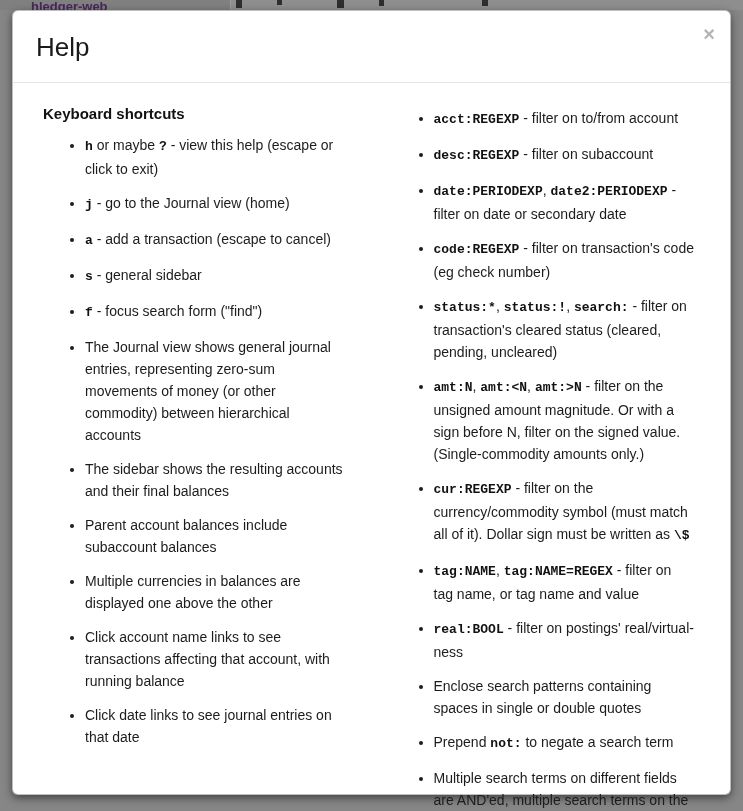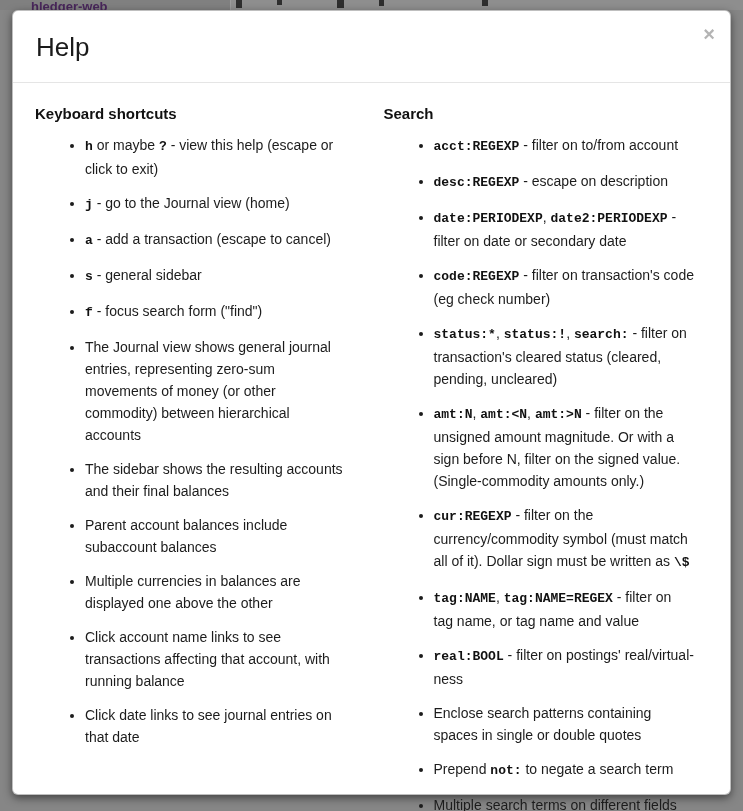--- a/index.html
+++ b/index.html
@@ -28,21 +28,21 @@
   .modal-title{margin:8px;font-size:26px;line-height:30px;font-weight:400;color:#1a1a1a;}
   .close{
     position:absolute;right:15px;top:13px;
     background:none;border:0;padding:0;cursor:pointer;
     font-size:20px;line-height:1;font-weight:bold;color:#b4b4b4;
     font-family:"Liberation Sans","DejaVu Sans",sans-serif;
   }
   .modal-body{padding:12px 10px 20px;}
   .cols{display:flex;}
   .col{width:50%;padding:0 14px 0 12px;box-sizing:border-box;}
-  .section-heading{font-size:15px;font-weight:bold;color:#111;margin:10px 0;}
+  .section-heading{font-size:15px;font-weight:bold;color:#111;margin:10px 8px;}
   .section-heading.mt{margin-top:26px;}
   ul.help-list{margin:0;padding-left:38px;font-size:14px;line-height:22px;color:#1c1c1c;}
   ul.help-list li{margin:12px;}
   code.tt{
     font-family:"Liberation Mono","DejaVu Sans Mono",monospace;
     font-weight:bold;font-size:13px;color:#111;
   }
 </style>
 </head>
 <body>
@@ -77,24 +77,23 @@
         <ul class="help-list">
             <li><span>The Journal view shows general journal entries, representing zero-sum movements of money (or other commodity) between hierarchical accounts</span></li>
             <li><span>The sidebar shows the resulting accounts and their final balances</span></li>
             <li><span>Parent account balances include subaccount balances</span></li>
             <li><span>Multiple currencies in balances are displayed one above the other</span></li>
             <li><span>Click account name links to see transactions affecting that account, with running balance</span></li>
             <li><span>Click date links to see journal entries on that date</span></li>
           </ul>
       </div>
       <div class="col">
-        <h3 class="section-heading">Search</h3>
         <ul class="help-list">
             <li><code class="tt">acct:REGEXP</code><span> - filter on to/from account</span></li>
-            <li><code class="tt">desc:REGEXP</code><span> - escape on description</span></li>
+            <li><code class="tt">desc:REGEXP</code><span> - filter on subaccount</span></li>
             <li><code class="tt">date:PERIODEXP</code><span>, </span><code class="tt">date2:PERIODEXP</code><span> - filter on date or secondary date</span></li>
             <li><code class="tt">code:REGEXP</code><span> - filter on transaction's code (eg check number)</span></li>
             <li><code class="tt">status:*</code><span>, </span><code class="tt">status:!</code><span>, </span><code class="tt">search:</code><span> - filter on transaction's cleared status (cleared, pending, uncleared)</span></li>
             <li><code class="tt">amt:N</code><span>, </span><code class="tt">amt:&lt;N</code><span>, </span><code class="tt">amt:&gt;N</code><span> - filter on the unsigned amount magnitude. Or with a sign before N, filter on the signed value. (Single-commodity amounts only.)</span></li>
             <li><code class="tt">cur:REGEXP</code><span> - filter on the currency/commodity symbol (must match all of it). Dollar sign must be written as </span><code class="tt">\$</code></li>
             <li><code class="tt">tag:NAME</code><span>, </span><code class="tt">tag:NAME=REGEX</code><span> - filter on tag name, or tag name and value</span></li>
             <li><code class="tt">real:BOOL</code><span> - filter on postings' real/virtual-ness</span></li>
             <li><span>Enclose search patterns containing spaces in single or double quotes</span></li>
             <li><span>Prepend </span><code class="tt">not:</code><span> to negate a search term</span></li>
             <li><span>Multiple search terms on different fields are AND'ed, multiple search terms on the same field are OR'ed</span></li>

